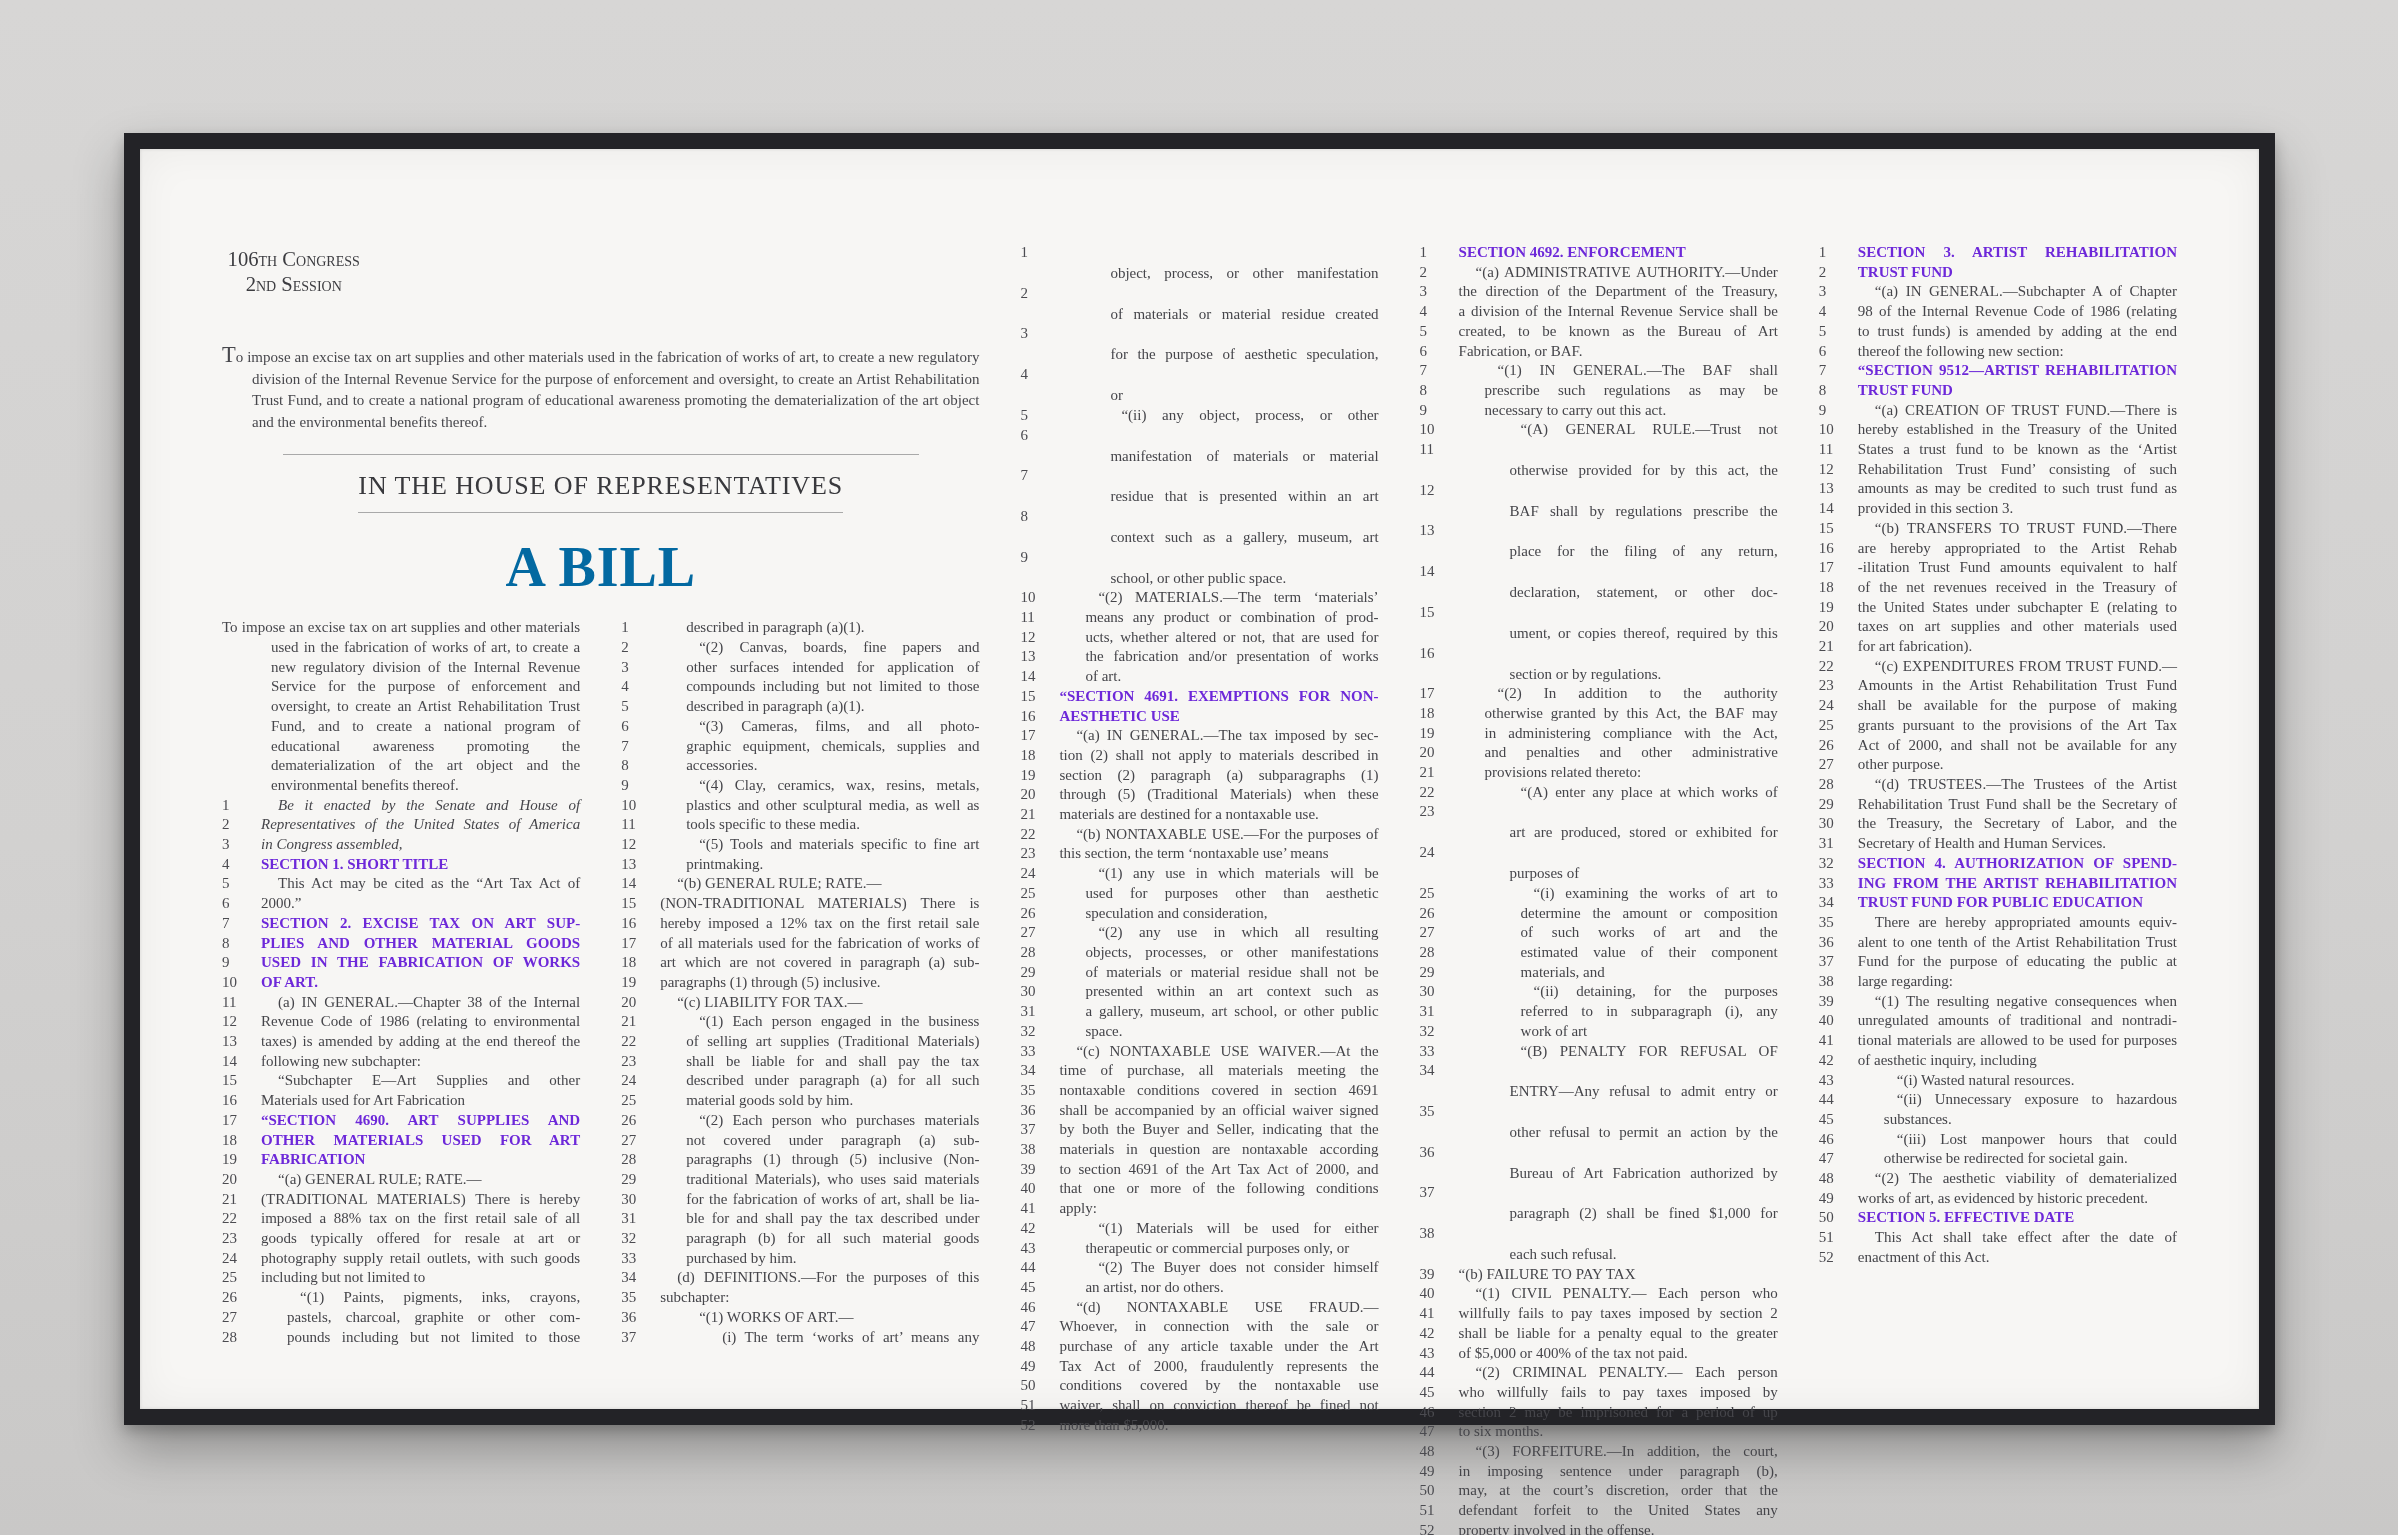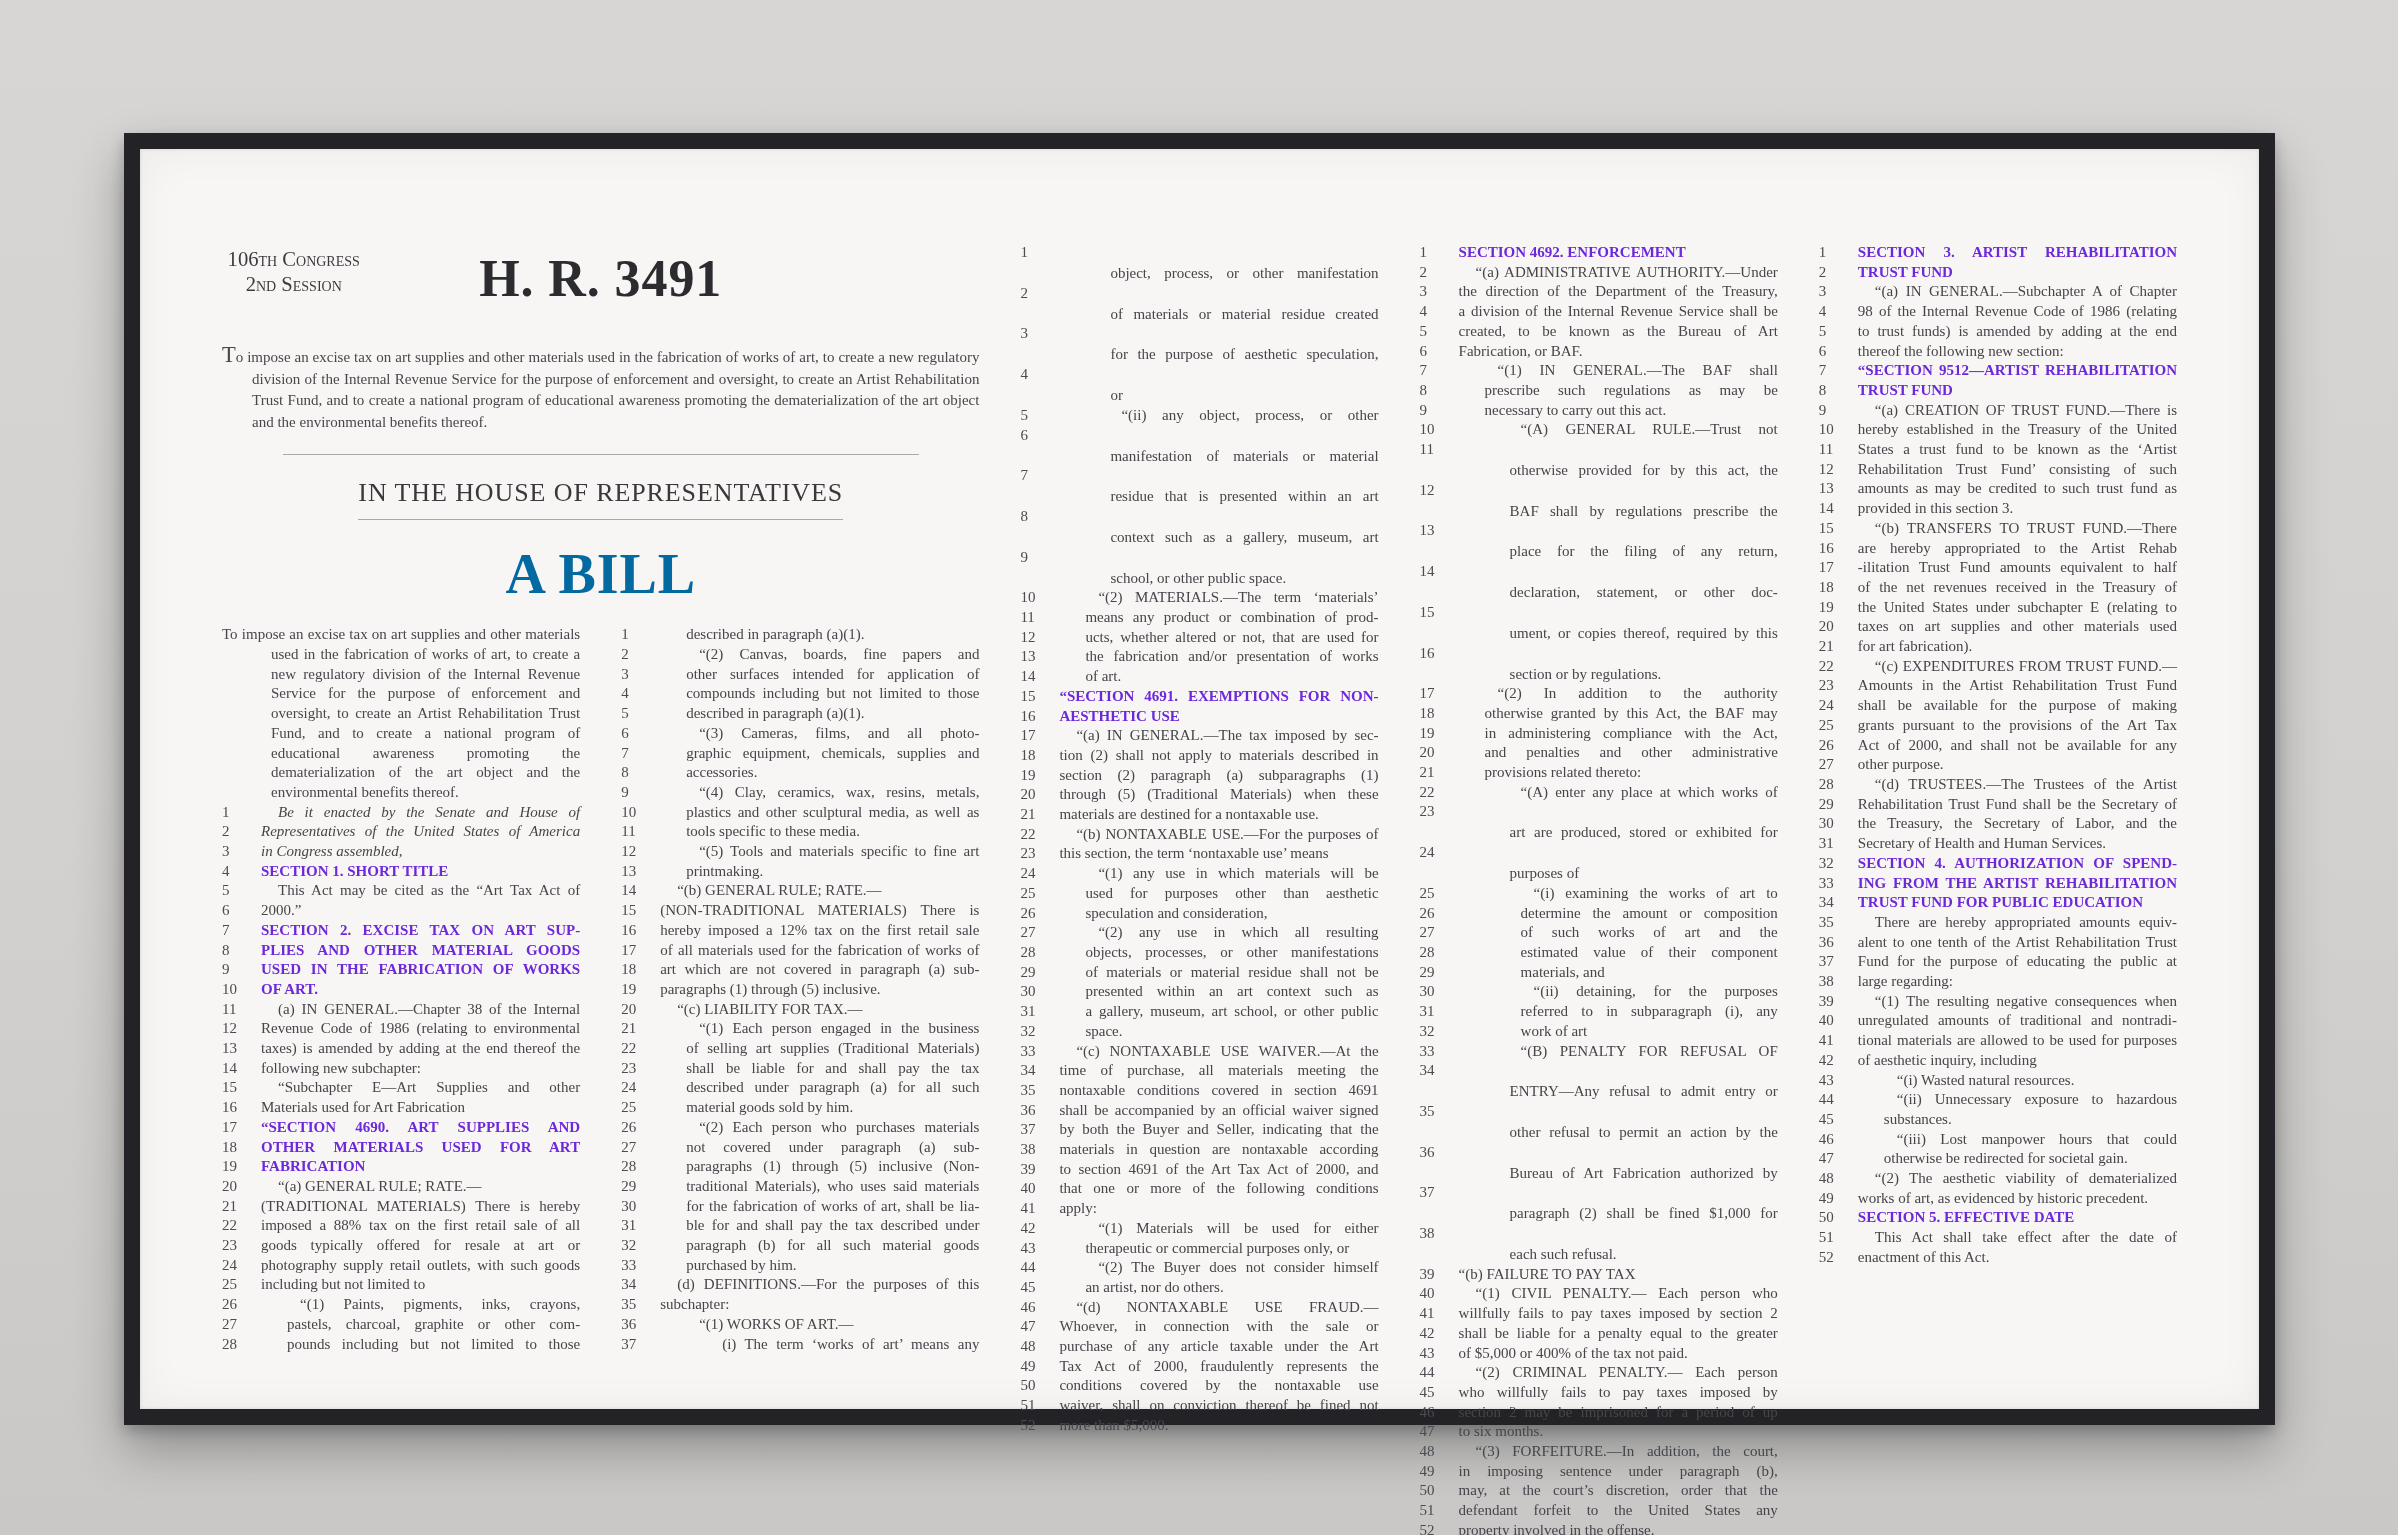--- a/index.html
+++ b/index.html
@@ -20,21 +20,21 @@
   .hdr-top{position:relative;height:86px;}
   .congress-block{position:absolute;left:5.6px;top:3.7px;text-align:center;
          font-variant:small-caps;font-size:20.6px;line-height:1.22;color:#3c3c40;}
   .hr-title{text-align:center;font-size:52px;font-weight:700;color:#2c2c30;
          letter-spacing:0.9px;padding-top:5.6px;}
   .preamble{margin:15px 0 0 0;text-align:justify;font-size:15px;line-height:21.5px;
          padding-left:30px;text-indent:-30px;color:#47474c;}
   .preamble::first-letter{font-size:22.5px;}
   .rule{border:0;border-top:1.9px solid #a9a9a9;width:84%;margin:20.6px auto 0 auto;}
   .house-line{text-align:center;font-size:26px;letter-spacing:0.9px;color:#39393d;
-         margin-top:23px;}
+         margin-top:16px;}
   .rule.short{width:64%;margin-top:11.2px;border-top-width:1.4px;}
   .abill{text-align:center;font-size:56px;font-weight:700;color:#0369a1;
          margin:22.5px 0 19px 0;letter-spacing:0.9px;}
   
   .twocol{display:grid;grid-template-columns:1fr 1fr;column-gap:41px;}
   .page1-preamble{text-align:justify;font-size:15px;line-height:19.7px;
          padding-left:49px;text-indent:-49px;margin:0 0 0 0;color:#47474c;}
   .col{min-width:0;}
   .ln{display:flex;line-height:19.7px;}
   .num{flex:0 0 39px;color:#4b4b50;}
@@ -51,21 +51,20 @@
 <div class="stage">
   <div class="frame">
     <div class="paper">
 
       <div class="left-block">
         <div class="hdr-top">
           <div class="congress-block">
             <div>106th Congress</div>
             <div>2nd Session</div>
           </div>
-          <div class="hr-title">H. R. 3491</div>
         </div>
 
         <p class="preamble">To impose an excise tax on art supplies and other materials used in the fabrication of works of art, to create a new regulatory division of the Internal Revenue Service for the purpose of enforcement and oversight, to create an Artist Rehabilitation Trust Fund, and to create a national program of educational awareness promoting the dematerialization of the art object and the environmental benefits thereof.</p>
 
         <hr class="rule">
         <div class="house-line">IN THE HOUSE OF REPRESENTATIVES</div>
         <hr class="rule short">
 
         <div class="abill">A BILL</div>
 

